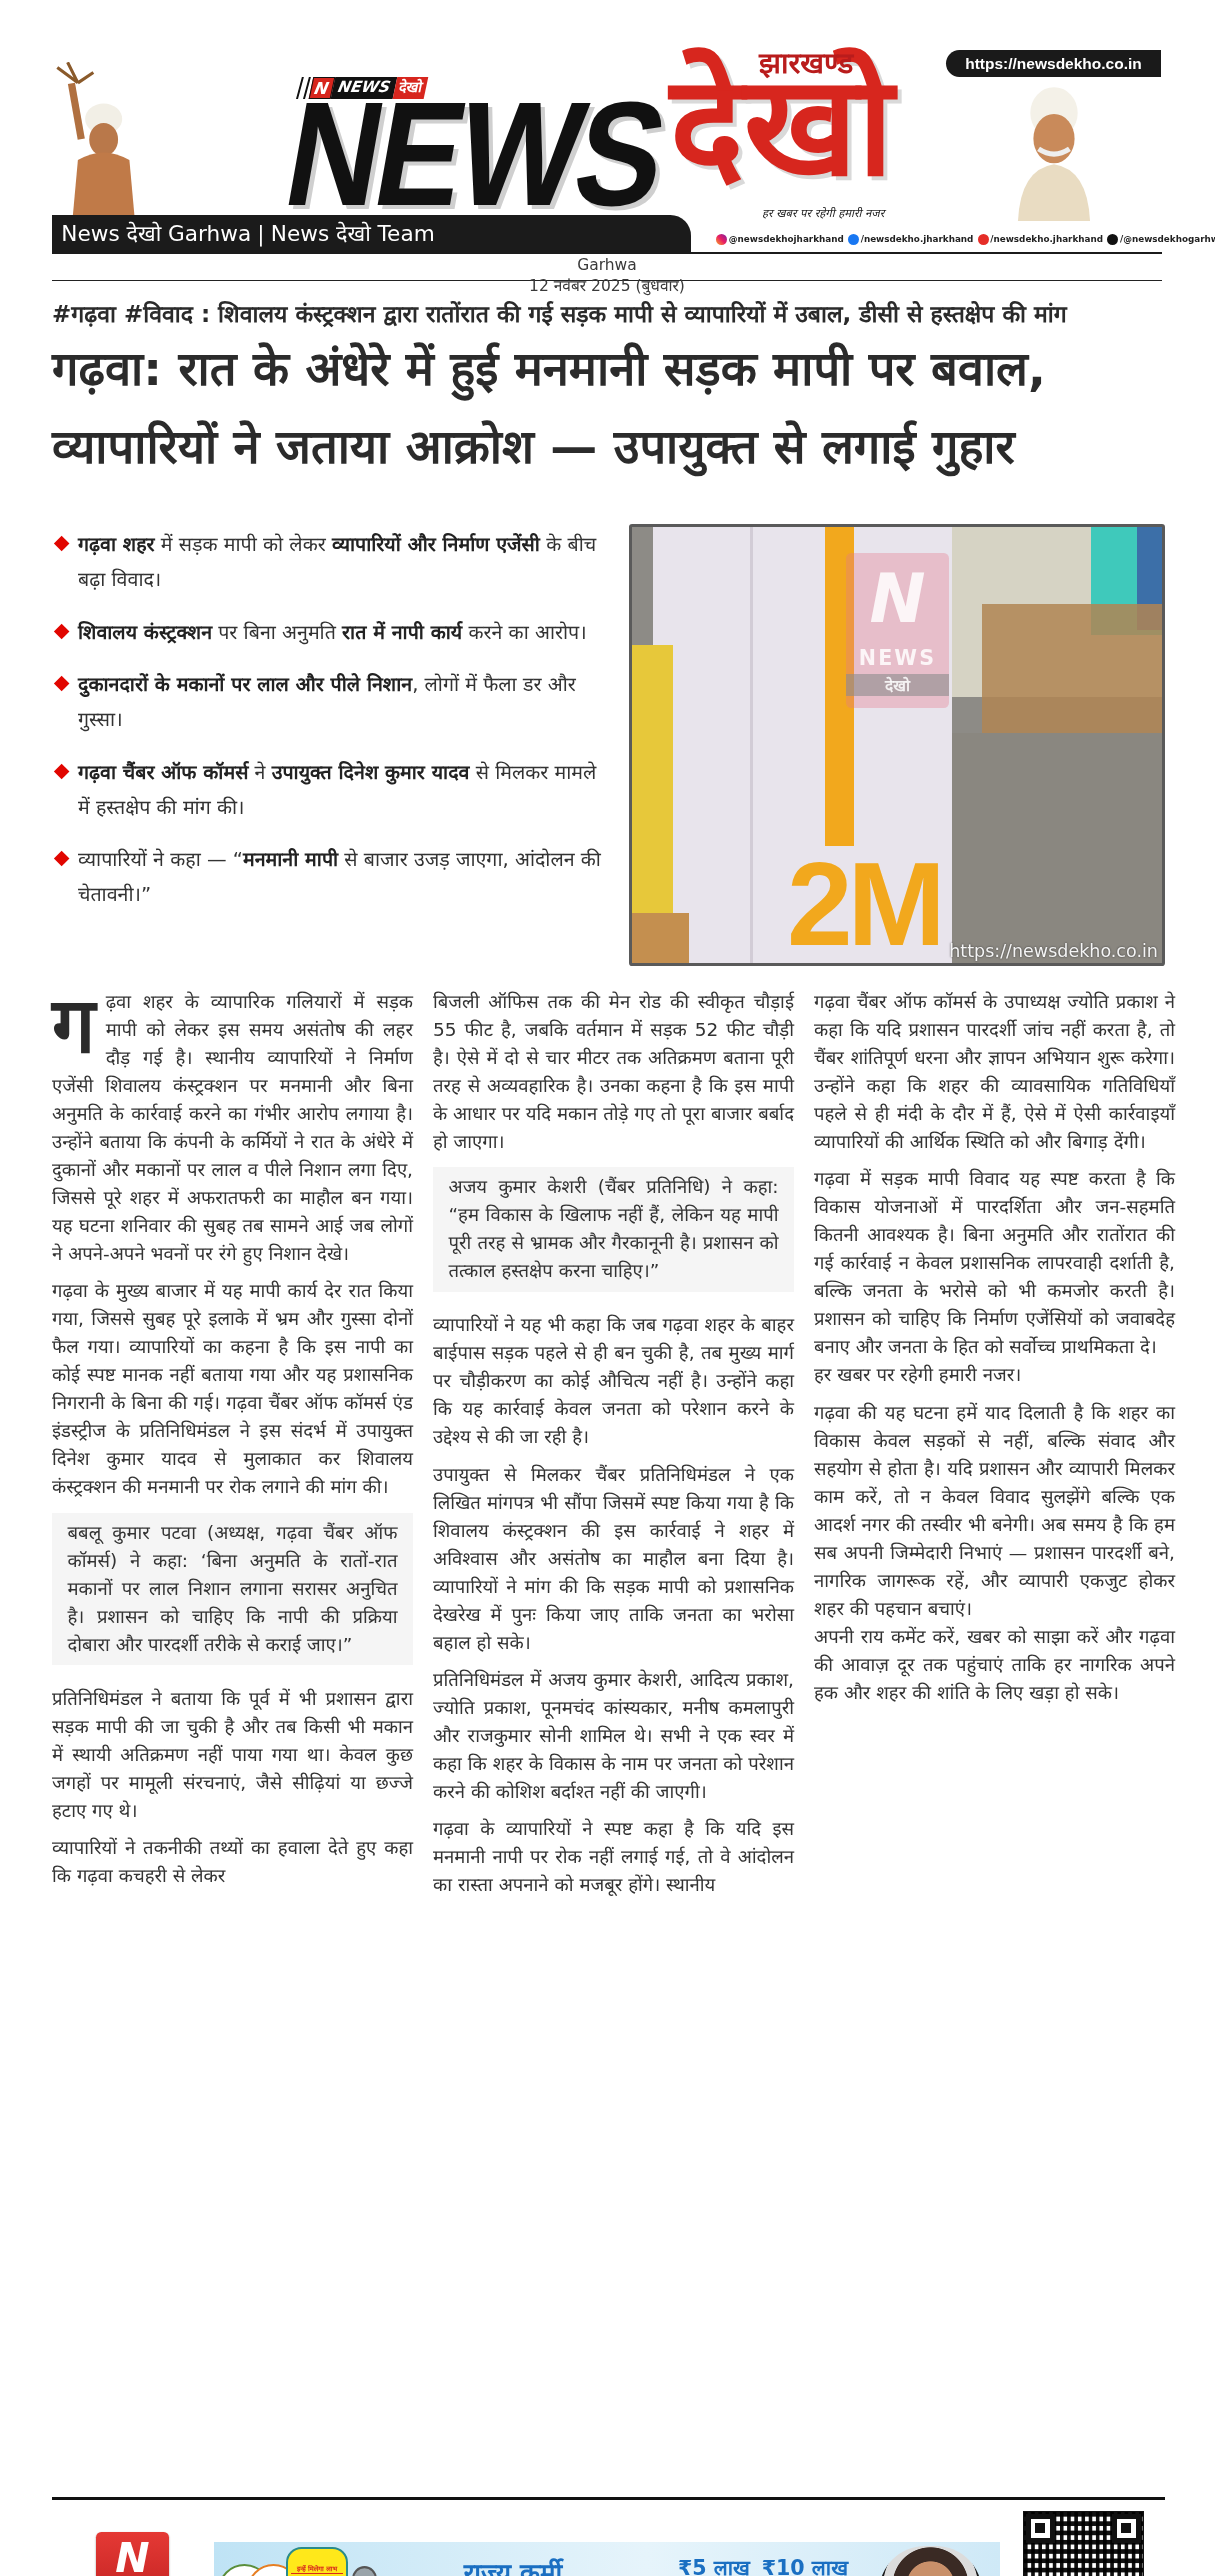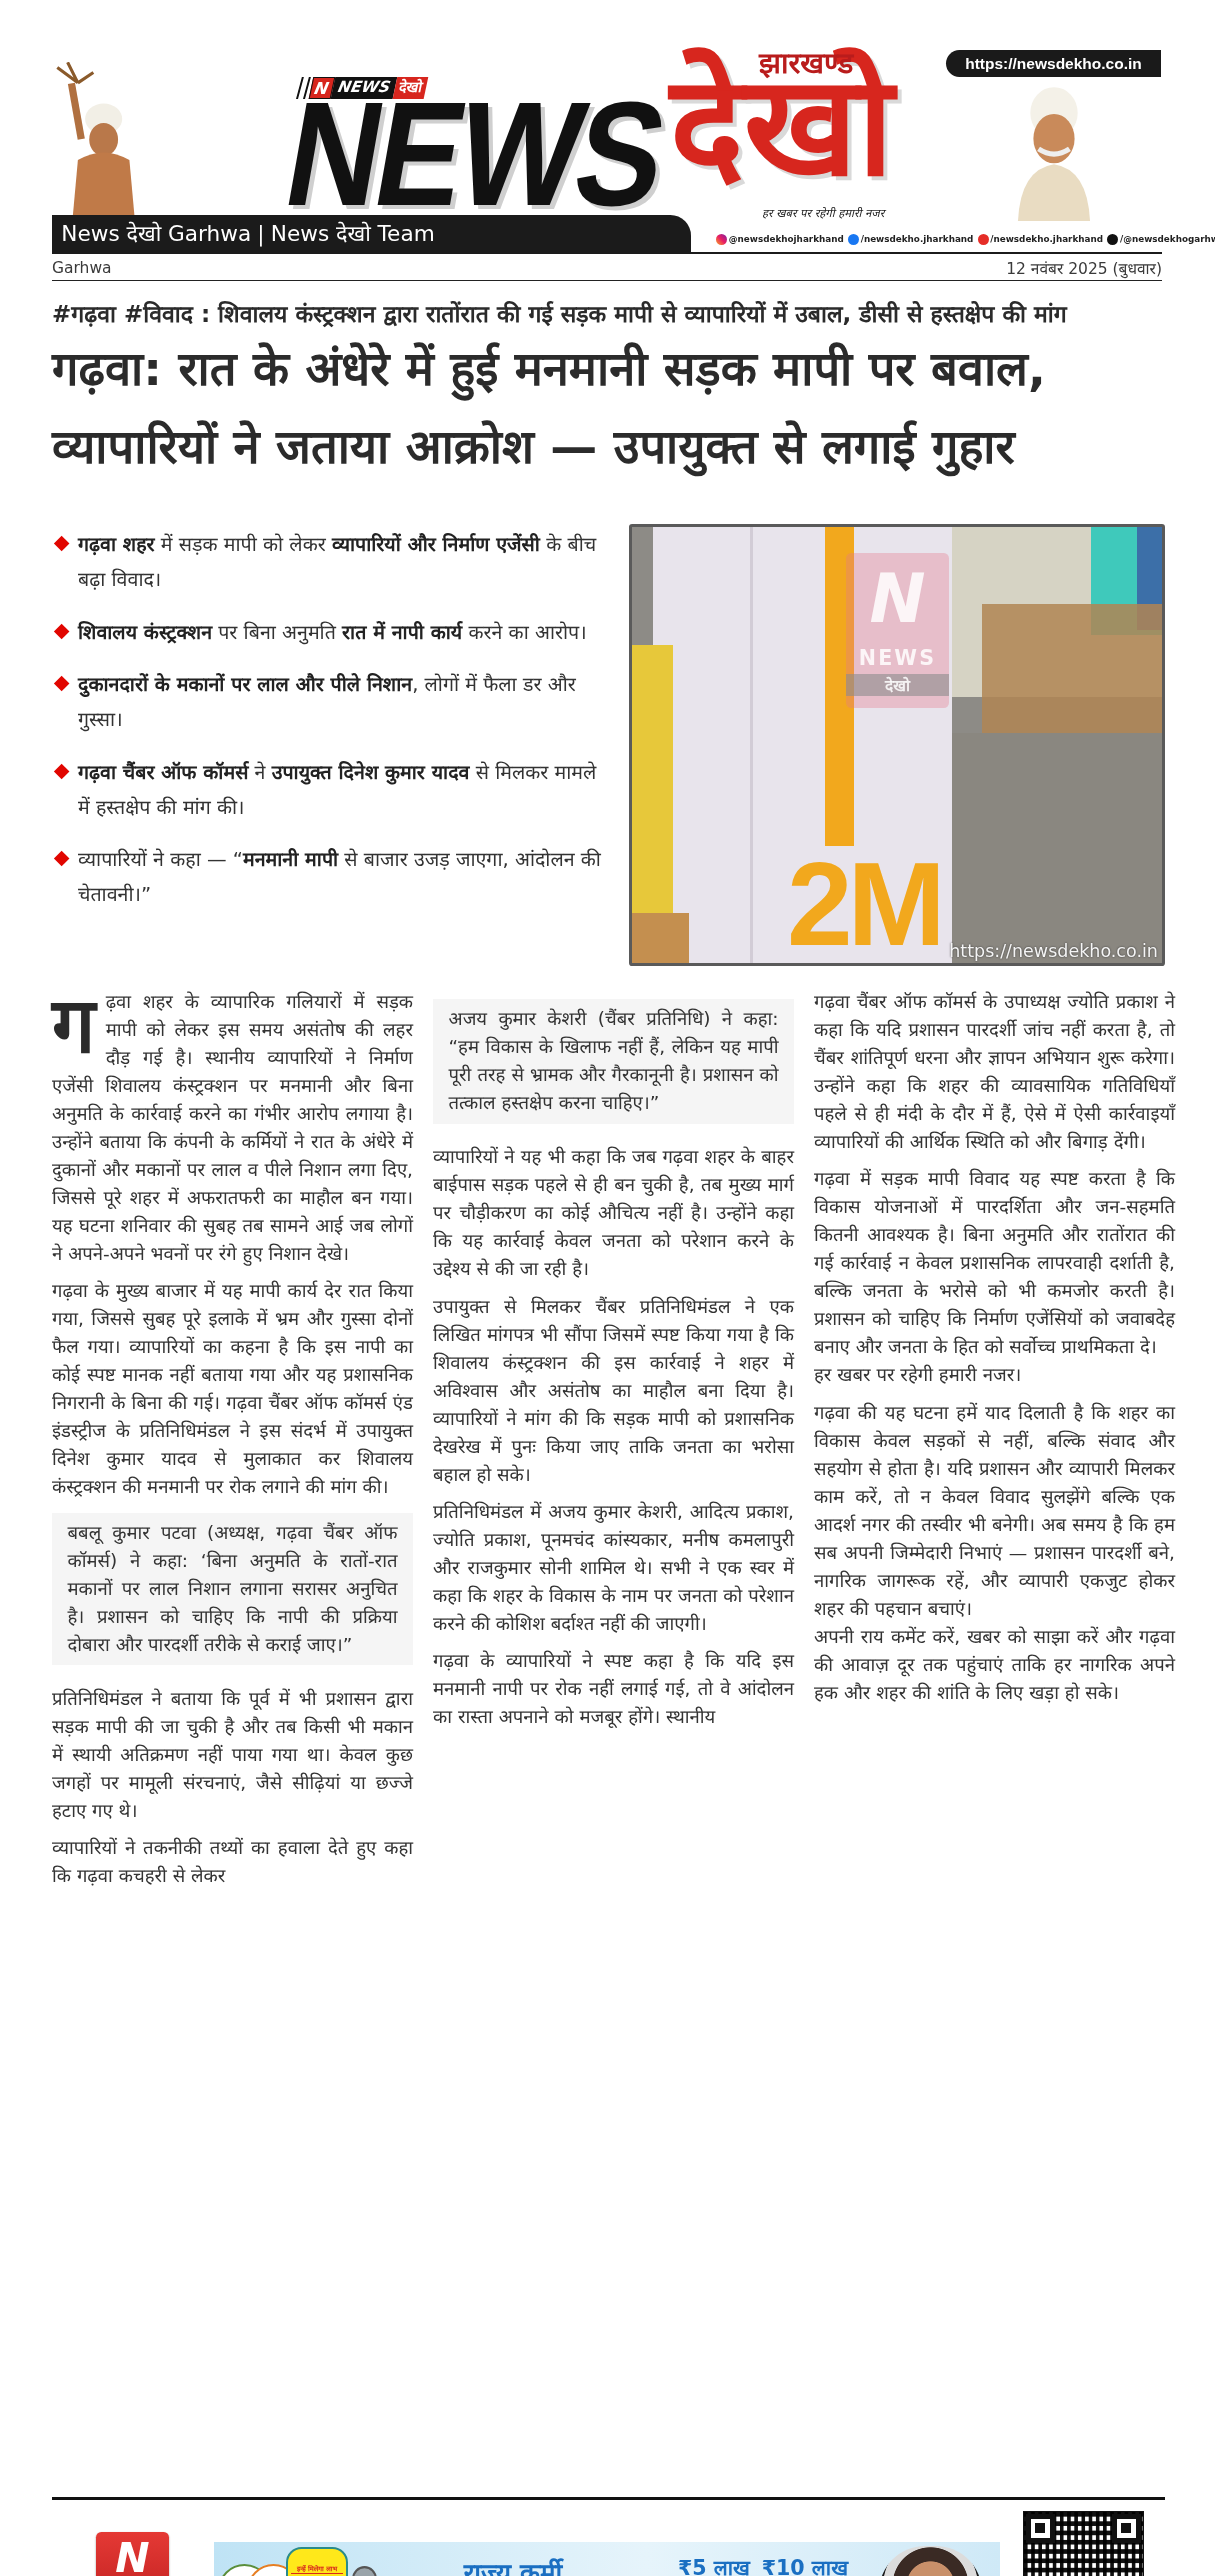--- a/index.html
+++ b/index.html
@@ -37,21 +37,21 @@
   .socials { position: absolute; left: 716px; top: 234px; display: flex; gap: 4.1px; align-items: center; font-size: 8.8px;
     color: #222; font-weight: bold; white-space: nowrap; }
   .socials .ico { width: 11.3px; height: 11.3px; border-radius: 50%; display: inline-block; margin-right: 1.5px; vertical-align: middle; }
   .ico-ig { background: linear-gradient(45deg, #f9a825, #e91e63, #7b1fa2); }
   .ico-fb { background: #1877f2; }
   .ico-yt { background: #e52d27; }
   .ico-x { background: #111; }
   .mast-rule { position: absolute; left: 52px; top: 252px; width: 1110px; height: 2.1px; background: #1b1b1b; }
 
   .dateline { position: absolute; left: 52px; top: 256px; width: 1110px; height: 25px; display: flex;
-    justify-content: space-between; align-items: center; font-size: 15.5px; color: #3a3a3a; border-bottom: 1.5px solid #222; }
+    justify-content: space-between; align-items: center; font-size: 15.5px; color: #3a3a3a; border-bottom: 1.5px solid #222; flex-direction: column; }
 
   
   .kicker { position: absolute; left: 52px; top: 297px; width: 1110px; font-size: 23px; font-weight: bold; color: #2b2b2b; white-space: nowrap; }
   .headline { position: absolute; left: 52px; top: 330px; width: 1113px; font-size: 47px; font-weight: bold; color: #2b2b2b; line-height: 78px; }
 
   
   .highlights { position: absolute; left: 52px; top: 527px; width: 556px; }
   .hl-item { position: relative; padding-left: 26px; font-size: 19.6px; line-height: 35px; margin-bottom: 17.5px; color: #333; }
   .hl-item .diamond { position: absolute; left: 4.1px; top: 11.3px; width: 11.3px; height: 11.3px; background: #e10600; transform: rotate(45deg); }
   .hl-item b { color: #222; }
@@ -202,20 +202,21 @@
 
 <div class="col col1">
   <p><span class="dropcap">ग</span><span>ढ़वा शहर के व्यापारिक गलियारों में सड़क मापी को लेकर इस समय असंतोष की लहर दौड़ गई है। स्थानीय व्यापारियों ने निर्माण एजेंसी शिवालय कंस्ट्रक्शन पर मनमानी और बिना अनुमति के कार्रवाई करने का गंभीर आरोप लगाया है। उन्होंने बताया कि कंपनी के कर्मियों ने रात के अंधेरे में दुकानों और मकानों पर लाल व पीले निशान लगा दिए, जिससे पूरे शहर में अफरातफरी का माहौल बन गया। यह घटना शनिवार की सुबह तब सामने आई जब लोगों ने अपने-अपने भवनों पर रंगे हुए निशान देखे।</span></p>
   <p>गढ़वा के मुख्य बाजार में यह मापी कार्य देर रात किया गया, जिससे सुबह पूरे इलाके में भ्रम और गुस्सा दोनों फैल गया। व्यापारियों का कहना है कि इस नापी का कोई स्पष्ट मानक नहीं बताया गया और यह प्रशासनिक निगरानी के बिना की गई। गढ़वा चैंबर ऑफ कॉमर्स एंड इंडस्ट्रीज के प्रतिनिधिमंडल ने इस संदर्भ में उपायुक्त दिनेश कुमार यादव से मुलाकात कर शिवालय कंस्ट्रक्शन की मनमानी पर रोक लगाने की मांग की।</p>
   <blockquote class="quote">बबलू कुमार पटवा (अध्यक्ष, गढ़वा चैंबर ऑफ कॉमर्स) ने कहा: ‘बिना अनुमति के रातों-रात मकानों पर लाल निशान लगाना सरासर अनुचित है। प्रशासन को चाहिए कि नापी की प्रक्रिया दोबारा और पारदर्शी तरीके से कराई जाए।”</blockquote>
   <p>प्रतिनिधिमंडल ने बताया कि पूर्व में भी प्रशासन द्वारा सड़क मापी की जा चुकी है और तब किसी भी मकान में स्थायी अतिक्रमण नहीं पाया गया था। केवल कुछ जगहों पर मामूली संरचनाएं, जैसे सीढ़ियां या छज्जे हटाए गए थे।</p>
   <p>व्यापारियों ने तकनीकी तथ्यों का हवाला देते हुए कहा कि गढ़वा कचहरी से लेकर</p>
 </div>
 
 <div class="col col2">
+  <p>बिजली ऑफिस तक की मेन रोड की स्वीकृत चौड़ाई 55 फीट है, जबकि वर्तमान में सड़क 52 फीट चौड़ी है। ऐसे में दो से चार मीटर तक अतिक्रमण बताना पूरी तरह से अव्यवहारिक है। उनका कहना है कि इस मापी के आधार पर यदि मकान तोड़े गए तो पूरा बाजार बर्बाद हो जाएगा।</p>
   <blockquote class="quote">अजय कुमार केशरी (चैंबर प्रतिनिधि) ने कहा: “हम विकास के खिलाफ नहीं हैं, लेकिन यह मापी पूरी तरह से भ्रामक और गैरकानूनी है। प्रशासन को तत्काल हस्तक्षेप करना चाहिए।”</blockquote>
   <p>व्यापारियों ने यह भी कहा कि जब गढ़वा शहर के बाहर बाईपास सड़क पहले से ही बन चुकी है, तब मुख्य मार्ग पर चौड़ीकरण का कोई औचित्य नहीं है। उन्होंने कहा कि यह कार्रवाई केवल जनता को परेशान करने के उद्देश्य से की जा रही है।</p>
   <p>उपायुक्त से मिलकर चैंबर प्रतिनिधिमंडल ने एक लिखित मांगपत्र भी सौंपा जिसमें स्पष्ट किया गया है कि शिवालय कंस्ट्रक्शन की इस कार्रवाई ने शहर में अविश्वास और असंतोष का माहौल बना दिया है। व्यापारियों ने मांग की कि सड़क मापी को प्रशासनिक देखरेख में पुनः किया जाए ताकि जनता का भरोसा बहाल हो सके।</p>
   <p>प्रतिनिधिमंडल में अजय कुमार केशरी, आदित्य प्रकाश, ज्योति प्रकाश, पूनमचंद कांस्यकार, मनीष कमलापुरी और राजकुमार सोनी शामिल थे। सभी ने एक स्वर में कहा कि शहर के विकास के नाम पर जनता को परेशान करने की कोशिश बर्दाश्त नहीं की जाएगी।</p>
   <p>गढ़वा के व्यापारियों ने स्पष्ट कहा है कि यदि इस मनमानी नापी पर रोक नहीं लगाई गई, तो वे आंदोलन का रास्ता अपनाने को मजबूर होंगे। स्थानीय</p>
 </div>
 
 <div class="col col3">
   <p>गढ़वा चैंबर ऑफ कॉमर्स के उपाध्यक्ष ज्योति प्रकाश ने कहा कि यदि प्रशासन पारदर्शी जांच नहीं करता है, तो चैंबर शांतिपूर्ण धरना और ज्ञापन अभियान शुरू करेगा। उन्होंने कहा कि शहर की व्यावसायिक गतिविधियाँ पहले से ही मंदी के दौर में हैं, ऐसे में ऐसी कार्रवाइयाँ व्यापारियों की आर्थिक स्थिति को और बिगाड़ देंगी।</p>
   <p class="tight">गढ़वा में सड़क मापी विवाद यह स्पष्ट करता है कि विकास योजनाओं में पारदर्शिता और जन-सहमति कितनी आवश्यक है। बिना अनुमति और रातोंरात की गई कार्रवाई न केवल प्रशासनिक लापरवाही दर्शाती है, बल्कि जनता के भरोसे को भी कमजोर करती है। प्रशासन को चाहिए कि निर्माण एजेंसियों को जवाबदेह बनाए और जनता के हित को सर्वोच्च प्राथमिकता दे।</p>

